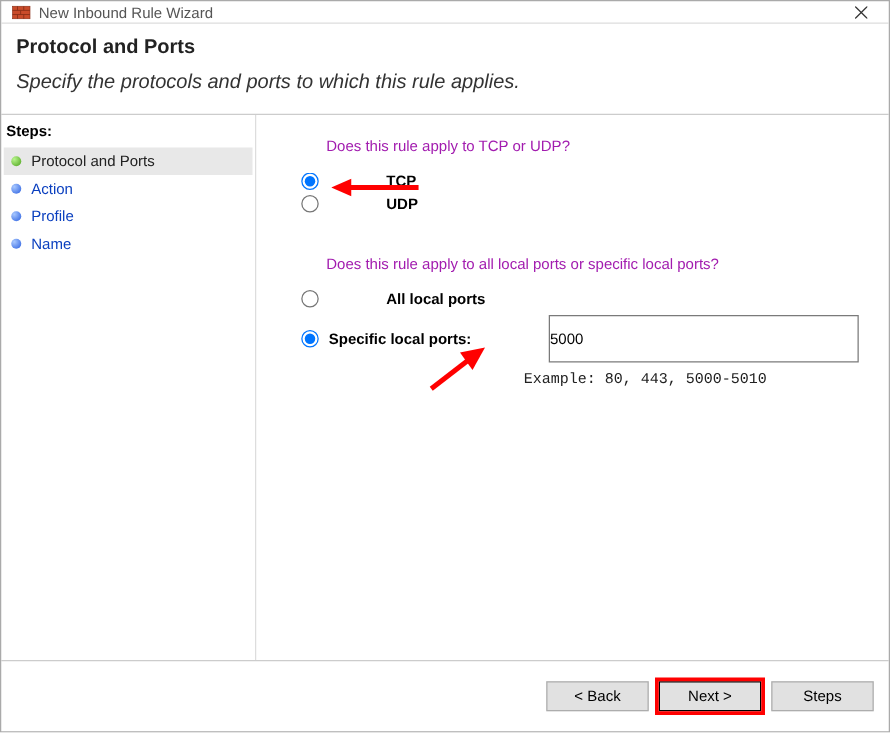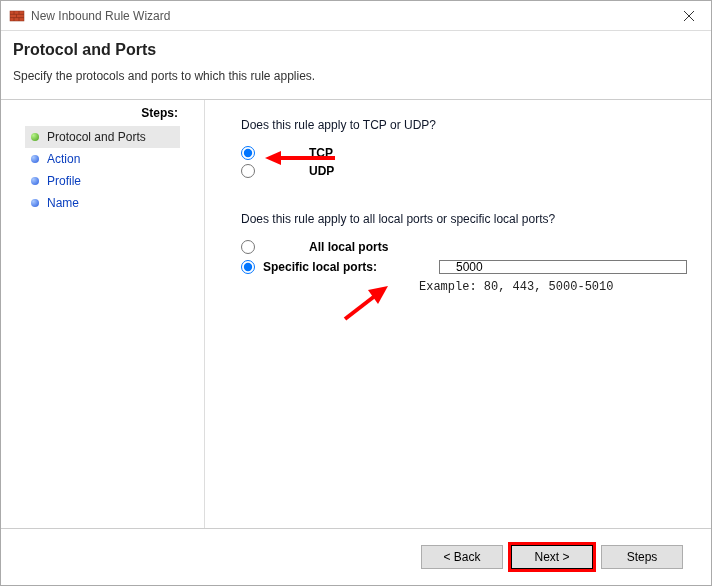--- a/index.html
+++ b/index.html
@@ -1,46 +1,46 @@
 <!DOCTYPE html>
 <html><head>
   <meta charset="utf-8">
   <style>
     * { box-sizing: border-box; margin: 0; padding: 0; font-family: "Segoe UI", Tahoma, sans-serif; font-size: 12px; }
     body { background: #f0f0f0; width: 712px; height: 586px; overflow: hidden; }
     .window { width: 712px; height: 586px; background: #fff; border: 1px solid #aaa; display: flex; flex-direction: column; position: relative; }
-    .titlebar { height: 30px; display: flex; align-items: center; border-bottom: 1px solid #ddd; }
+    .titlebar { height: 18px; display: flex; align-items: center; border-bottom: 1px solid #ddd; }
     .titlebar .icon { width: 16px; height: 16px; margin: 0 6px 0 8px; }
     .titlebar .title { flex: 1; color: #555; }
     .titlebar .close { width: 44px; height: 28px; display: flex; align-items: center; justify-content: center; color: #333; font-size: 16px; }
     .header-section { padding: 10px 12px 16px 12px; }
     .header-title { font-size: 16px; font-weight: bold; color: #222; margin-bottom: 10px; }
-    .header-desc { font-size: 12px; color: #333; }
+    .header-desc { font-size: 16px; color: #333; font-style: italic; }
     .body-row { flex: 1; display: flex; border-top: 1px solid #ccc; border-bottom: 1px solid #ccc; min-height: 0; }
-    .steps-panel { width: 224px; border-right: 1px solid #ddd; padding: 6px 24px; position: relative; text-align: right; }
+    .steps-panel { width: 224px; border-right: 1px solid #ddd; padding: 6px 2px; position: relative; }
     .steps-title { font-weight: bold; margin: 0 2px 6px 2px; }
     .step-item { display: flex; align-items: center; padding: 4px 2px; cursor: pointer; }
     .step-item.current { background: #e8e8e8; }
     .step-bullet { width: 8px; height: 8px; border-radius: 50%; margin: 0 8px 0 4px; flex-shrink: 0; }
     .step-bullet.green { background: radial-gradient(circle at 30% 30%, #b8f58c, #4aa01a); }
     .step-bullet.blue  { background: radial-gradient(circle at 30% 30%, #a8c8ff, #2a5fe0); }
     .step-link { color: #0a3fbf; }
     .step-text { color: #222; }
     .content-panel { flex: 1; padding: 18px 24px 18px 36px; position: relative; }
-    .question { margin-bottom: 14px; color: #0f172a; }
+    .question { margin-bottom: 14px; color: #a21caf; margin-left: 20px; }
     .radio-row { display: flex; align-items: center; margin: 4px 0; gap: 46px; }
     .radio-row input[type="radio"] { width: 14px; height: 14px; margin-right: 8px; }
     .radio-row label { font-weight: bold; }
     .proto-group { margin-bottom: 34px; }
     .ports-group .radio-row { margin: 6px 0; }
     .port-input-row { display: flex; align-items: center; }
     .port-input-row .label-cell { width: 152px; display: flex; align-items: center; }
-    .port-input { width: 248px; height: 14px; border: 1px solid #7a7a7a; padding: 0 16px; font-size: 12px; }
+    .port-input { width: 248px; height: 38px; border: 1px solid #7a7a7a; padding: 0 0; font-size: 12px; }
     .example-row { margin-left: 178px; margin-top: 4px; color: #222; font-family: Liberation Mono, monospace; }
-    .footer { height: 56px; display: flex; align-items: center; justify-content: flex-end; padding: 0 28px; gap: 8px; }
+    .footer { height: 56px; display: flex; align-items: center; justify-content: flex-end; padding: 0 12px; gap: 8px; }
     .btn { width: 82px; height: 24px; background: #e1e1e1; border: 1px solid #adadad; display: flex; align-items: center; justify-content: center; cursor: pointer; }
     .btn.highlight { border: 1px solid #000000; outline: 3px solid #ff0000; outline-offset: 0px; }
     .arrow-annot { position: absolute; pointer-events: none; }
   </style>
 </head>
 <body>
 
 <div class="window">
 
   <div class="titlebar">

